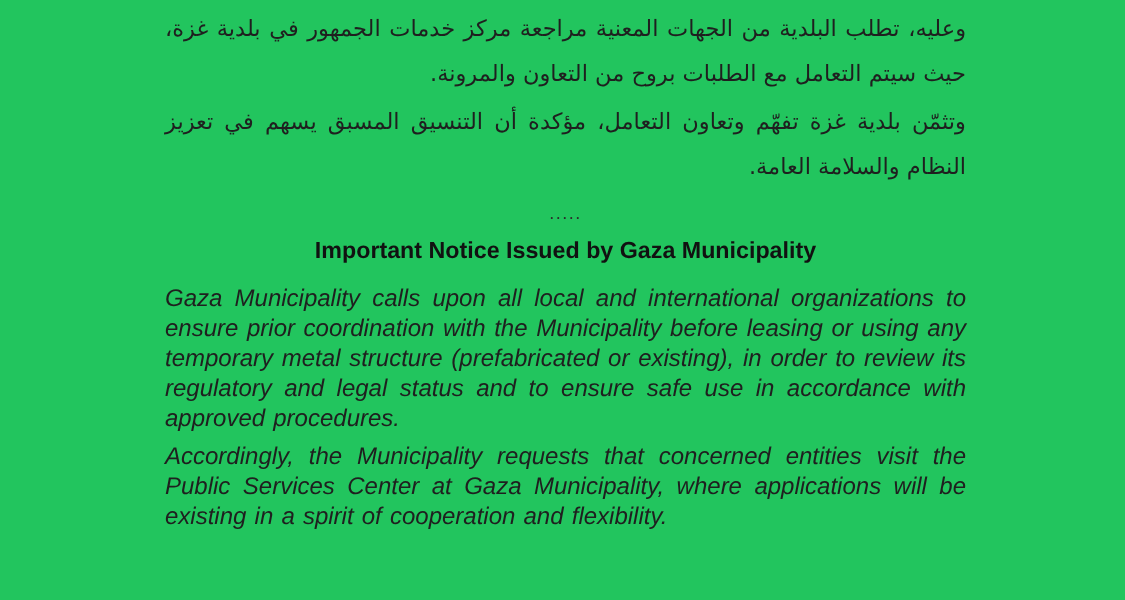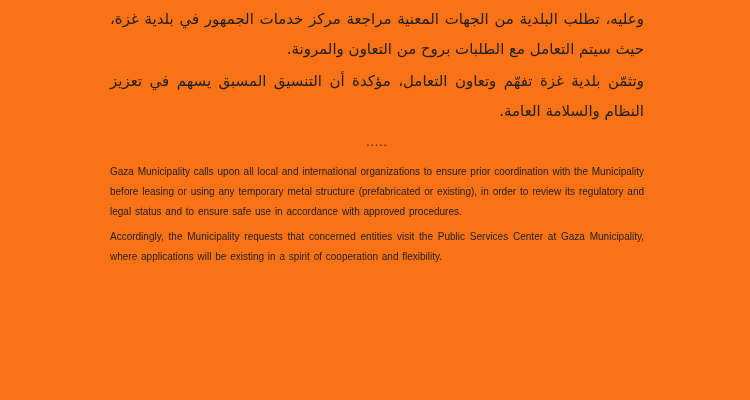--- a/index.html
+++ b/index.html
@@ -6,21 +6,21 @@
   html, body { width: 750px; height: 400px; }
   body {
     background: #ffffff;
     font-family: "Liberation Sans", sans-serif;
     color: #1f1f1f;
     overflow: hidden;
   }
   .page {
     width: 750px;
     height: 400px;
-    background: #f97316;
+    background: #22c55e;
     overflow: hidden;
     padding: 4px 106px 0 110px;
   }
   
   .arabic-section {
     direction: rtl;
   }
   .arabic-section p {
     font-family: "DejaVu Sans", sans-serif;
     font-size: 15px;
@@ -47,40 +47,42 @@
     font-weight: bold;
     color: #111111;
     margin-top: 8px;
     font-family: "Liberation Sans", sans-serif;
   }
   
   .english-section {
     margin-top: 12px;
   }
   .english-section p {
-    font-size: 10px;
+    font-size: 16px;
     line-height: 20px;
     text-align: justify;
     color: #1f1f1f;
     margin: 0 0 5px 0;
     word-spacing: 1px;
+    font-style: italic;
   }
 </style>
 </head>
 <body>
 
 <div class="page">
 
   <div class="arabic-section">
     <p>وعليه، تطلب البلدية من الجهات المعنية مراجعة مركز خدمات الجمهور في بلدية غزة، حيث سيتم التعامل مع الطلبات بروح من التعاون والمرونة.</p>
     <p>وتثمّن بلدية غزة تفهّم وتعاون التعامل، مؤكدة أن التنسيق المسبق يسهم في تعزيز النظام والسلامة العامة.</p>
   </div>
 
   <div class="dots-divider">.....</div>
 
+  <div class="notice-heading">Important Notice Issued by Gaza Municipality</div>
 
   <div class="english-section">
     <p>Gaza Municipality calls upon all local and international organizations to ensure prior coordination with the Municipality before leasing or using any temporary metal structure (prefabricated or existing), in order to review its regulatory and legal status and to ensure safe use in accordance with approved procedures.</p>
     <p>Accordingly, the Municipality requests that concerned entities visit the Public Services Center at Gaza Municipality, where applications will be existing in a spirit of cooperation and flexibility.</p>
 
   </div>
 
 </div>
 
 </body></html>

